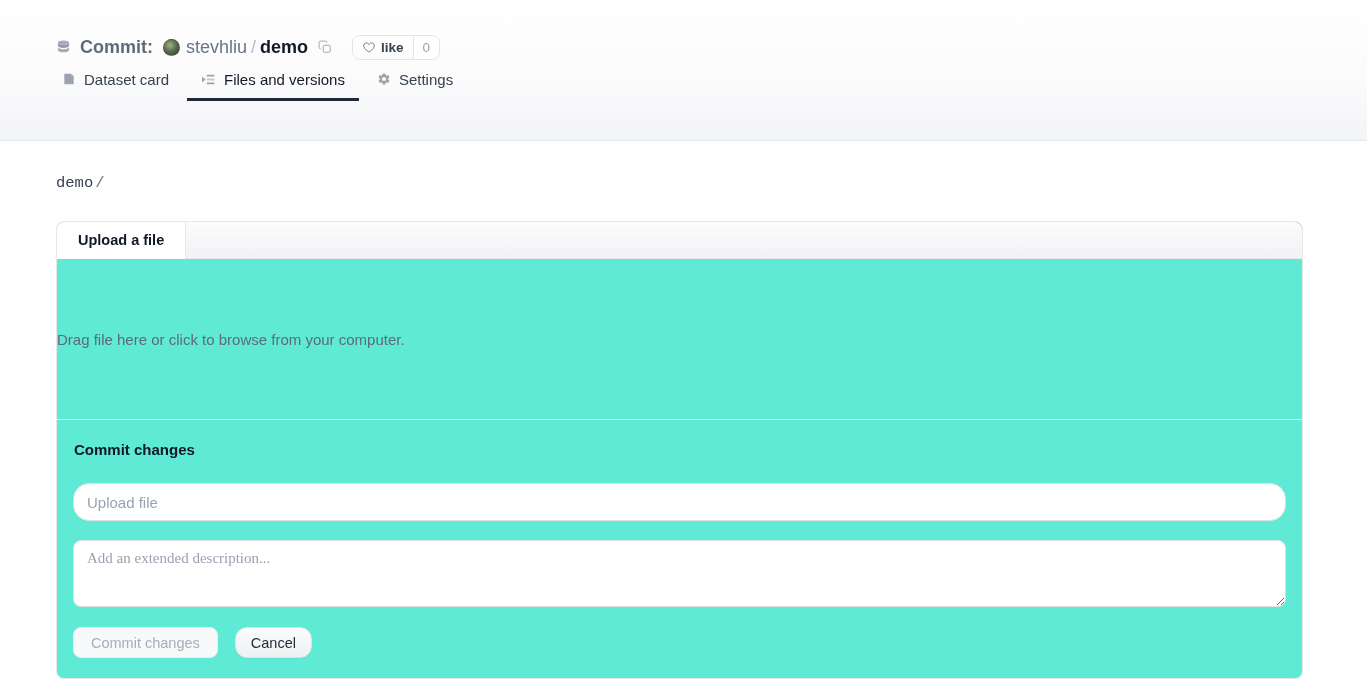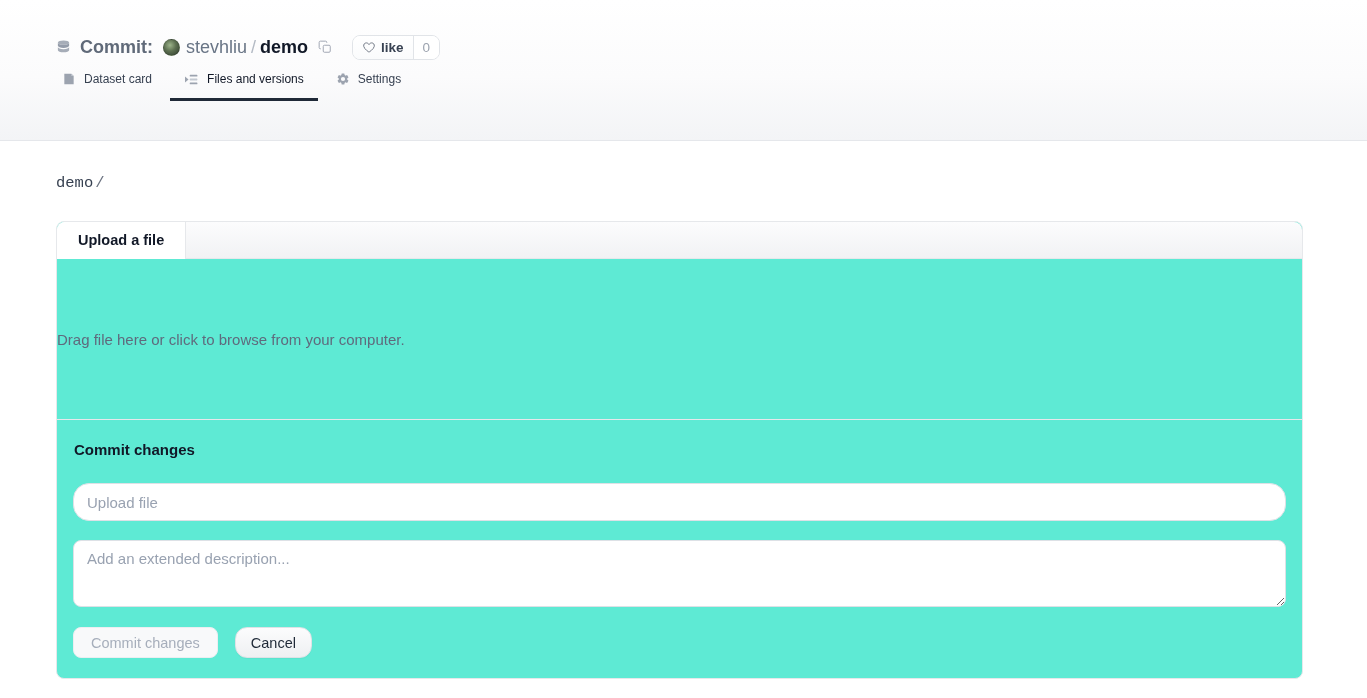--- a/index.html
+++ b/index.html
@@ -41,21 +41,21 @@
   .like-btn svg { width: 14px; height: 13px; fill: none; stroke: #6b7280; stroke-width: 1.7; }
   .like-count {
     border: none; border-left: 1px solid #e1e4e8; background: #fff; cursor: pointer;
     font-family: inherit; font-size: 13.5px; color: #9ca3af; padding: 0 9px;
   }
 
   
   .tabs { display: flex; align-items: stretch; height: 41px; margin: 1px 0 0 48px; }
   .tab {
     display: flex; align-items: center; gap: 8px; padding: 0 14px; cursor: pointer;
-    font-size: 12px; color: #374151; border-bottom: 3px solid transparent; margin-right: 4px;
+    font-size: 15px; color: #374151; border-bottom: 3px solid transparent; margin-right: 4px;
   }
   .tab.active { font-weight: 400; color: #111827; border-bottom-color: #1f2937; }
   .tab svg { flex: none; }
 
   
   .content { padding: 0 64px 0 56px; }
   .breadcrumb {
     margin-top: 33px; font-family: "Liberation Mono", "DejaVu Sans Mono", monospace;
     font-size: 15.5px; color: #374151;
   }
@@ -83,21 +83,21 @@
   .commit-section { border-top: 1px solid #e6e8eb; padding: 16px 16px 20px 16px; }
   .commit-title { font-size: 15px; font-weight: 700; color: #111827; margin: 5px 0 25px 1px; }
   .summary-input {
     display: block; width: 100%; height: 38px; padding: 0 13px;
     border: 1px solid #dde1e6; border-radius: 16px; font-family: inherit; font-size: 15px;
     color: #111827; background: #fff; outline: none;
   }
   .summary-input::placeholder, .desc-textarea::placeholder { color: #99a2b1; opacity: 1; }
   .desc-textarea {
     display: block; width: 100%; height: 67px; margin-top: 19px; padding: 9px 13px;
-    border: 1px solid #dde1e6; border-radius: 8px; font-family: Liberation Sans, sans-serif; font-size: 15px;
+    border: 1px solid #dde1e6; border-radius: 8px; font-family: Liberation Serif, serif; font-size: 15px;
     color: #111827; background: #fff; outline: none; resize: vertical;
   }
   .btn-row { display: flex; gap: 17px; margin-top: 20px; }
   .btn-commit {
     height: 31px; padding: 0 17px; border-radius: 8px; border: 1px solid #eceef1;
     background: #f8f9fa; color: #a6aebb; font-family: inherit; font-size: 14.5px; cursor: default;
   }
   .btn-cancel {
     height: 31px; padding: 0 15px; border-radius: 12px; border: 1px solid #dfe2e6;
     background: linear-gradient(to bottom, #fcfcfd, #eef0f2);

